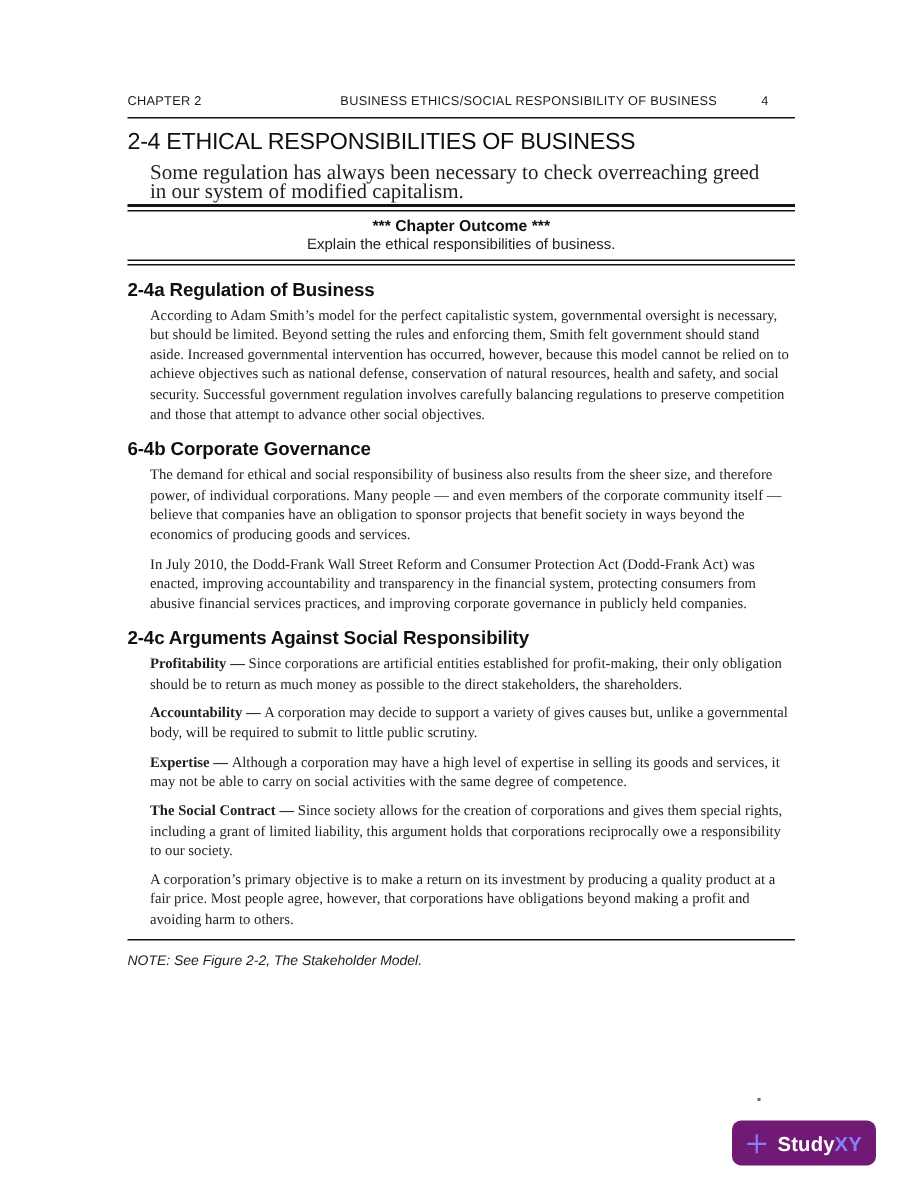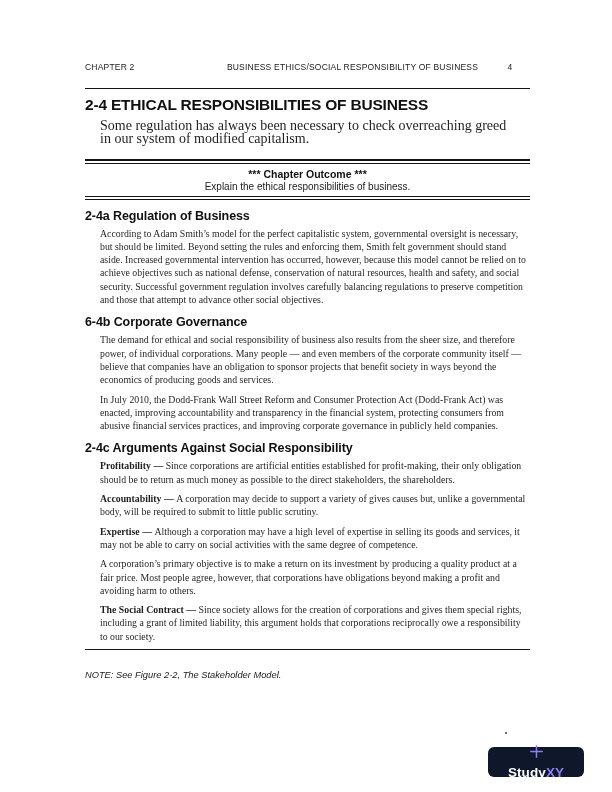--- a/index.html
+++ b/index.html
@@ -20,45 +20,44 @@
   }
   
   .header-row {
     display: flex;
     justify-content: space-between;
     align-items: baseline;
     font-family: "Liberation Sans", sans-serif;
     font-size: 8.5px;
     letter-spacing: 0.2px;
     color: #1b1b1b;
-    padding-bottom: 16px;
+    padding-bottom: 6px;
     border-bottom: 1.6px solid #141414;
   }
   .header-row .chapter { width: 130px; text-align: left; }
   .header-row .running-title { flex: 1; text-align: center; }
   .header-row .pagenum { width: 40px; text-align: center; }
 
   h1.main-heading {
     font-family: "Liberation Sans", sans-serif;
     font-size: 15.5px;
-    font-weight: bold;
+    font-weight: normal;
     letter-spacing: -0.2px;
     color: #101010;
     margin: 7px 0 5px 0;
   }
   .intro {
     margin: 0 0 0 15px;
     width: 412px;
     font-size: 14px;
     line-height: 13.3px;
   }
 
   
   .outcome-box {
-    margin-top: 13px;
     text-align: center;
     font-family: "Liberation Sans", sans-serif;
   }
   .rule { background: #141414; width: 100%; }
   .rule.thick { height: 2.5px; }
   .rule.thin { height: 1px; margin-top: 1.5px; }
   .outcome-title { font-size: 10.5px; font-weight: bold; margin-top: 4px; color: #111; }
   .outcome-text { font-size: 10px; margin: 1px 0 4px 0; color: #1b1b1b; }
   .outcome-bottom { margin-top: 2px; }
   .outcome-bottom .rule.thin2 { height: 1px; margin-top: 2px; background: #141414; }
@@ -80,21 +79,21 @@
   }
   .section p .lead { font-weight: bold; }
 
   
   .note-rule { border-top: 1.3px solid #141414; margin-top: 4px; }
   .note-text {
     font-family: "Liberation Sans", sans-serif;
     font-style: italic;
     font-size: 9.3px;
     color: #222;
-    margin-top: 20px;
+    margin-top: 8px;
   }
 
   
   .dot-artifact {
     position: absolute;
     left: 505px;
     top: 732px;
     width: 2px;
     height: 2px;
     background: #6b6b6b;
@@ -154,32 +153,32 @@
     </div>
 
     <div class="section">
       <h2 class="section-heading">2-4c Arguments Against Social Responsibility</h2>
       <p><span class="lead">Profitability — </span><span>Since corporations are artificial entities established for profit-making, their only obligation should be to return as much money as possible to the direct stakeholders, the shareholders.</span></p>
       <p><span class="lead">Accountability — </span><span>A corporation may decide to support a variety of gives causes but, unlike a governmental body, will be required to submit to little public scrutiny.</span></p>
       <p><span class="lead">Expertise — </span><span>Although a corporation may have a high level of expertise in selling its goods and services, it may not be able to carry on social activities with the same degree of competence.</span></p>
     </div>
 
     <div class="section">
+      <p><span class="lead">The Social Contract — </span><span>Since society allows for the creation of corporations and gives them special rights, including a grant of limited liability, this argument holds that corporations reciprocally owe a responsibility to our society.</span></p>
       <p><span>A corporation’s primary objective is to make a return on its investment by producing a quality product at a fair price. Most people agree, however, that corporations have obligations beyond making a profit and avoiding harm to others.</span></p>
-      <p><span class="lead">The Social Contract — </span><span>Since society allows for the creation of corporations and gives them special rights, including a grant of limited liability, this argument holds that corporations reciprocally owe a responsibility to our society.</span></p>
     </div>
 
     <div class="note-rule"></div>
     <div class="note-text">NOTE: See Figure 2-2, The Stakeholder Model.</div>
 
   </div>
 
   <div class="dot-artifact"></div>
 
-  <div class="brand-badge" id="brand-badge" style="background: #0f172a; flex-direction: column;">
+  <div class="brand-badge" id="brand-badge" style="background: #701a75;">
     <span class="plus-icon">
       <svg width="15" height="15" viewBox="0 0 15 15">
           <path d="M7.5 1.2 V13.8 M1.2 7.5 H13.8" stroke="#8b7cf8" stroke-width="1.5" fill="none"></path>
         </svg>
     </span>
     <span class="brand-text"><span id="brand-primary" style="color: rgb(255, 255, 255);">Study</span><span id="brand-accent" style="color: rgb(139, 124, 248);">XY</span></span>
   </div>
 </div>
 
 </body></html>

